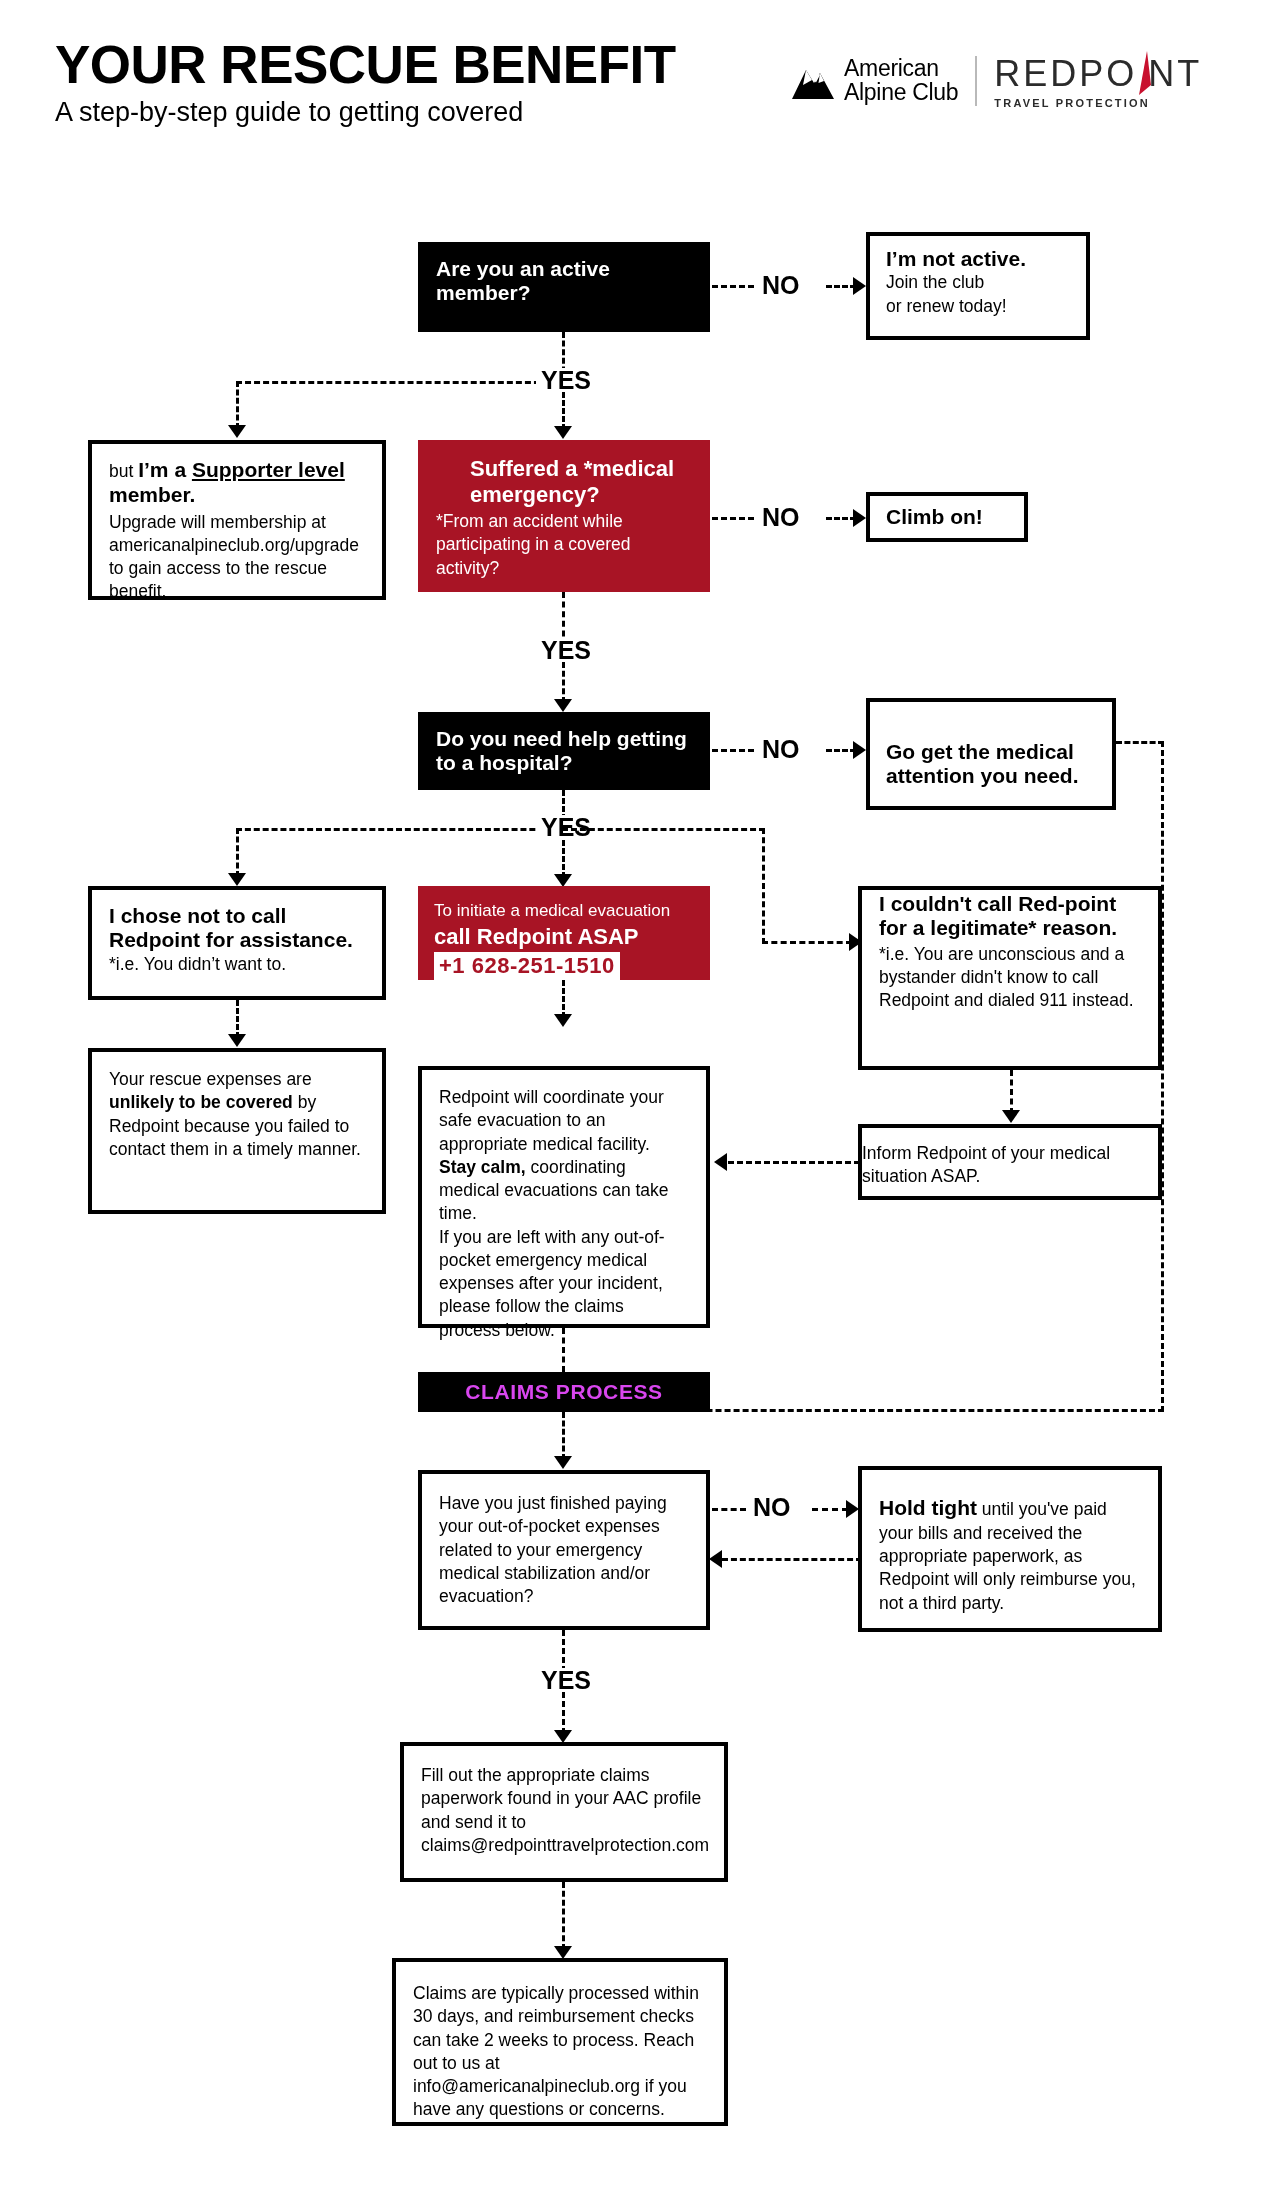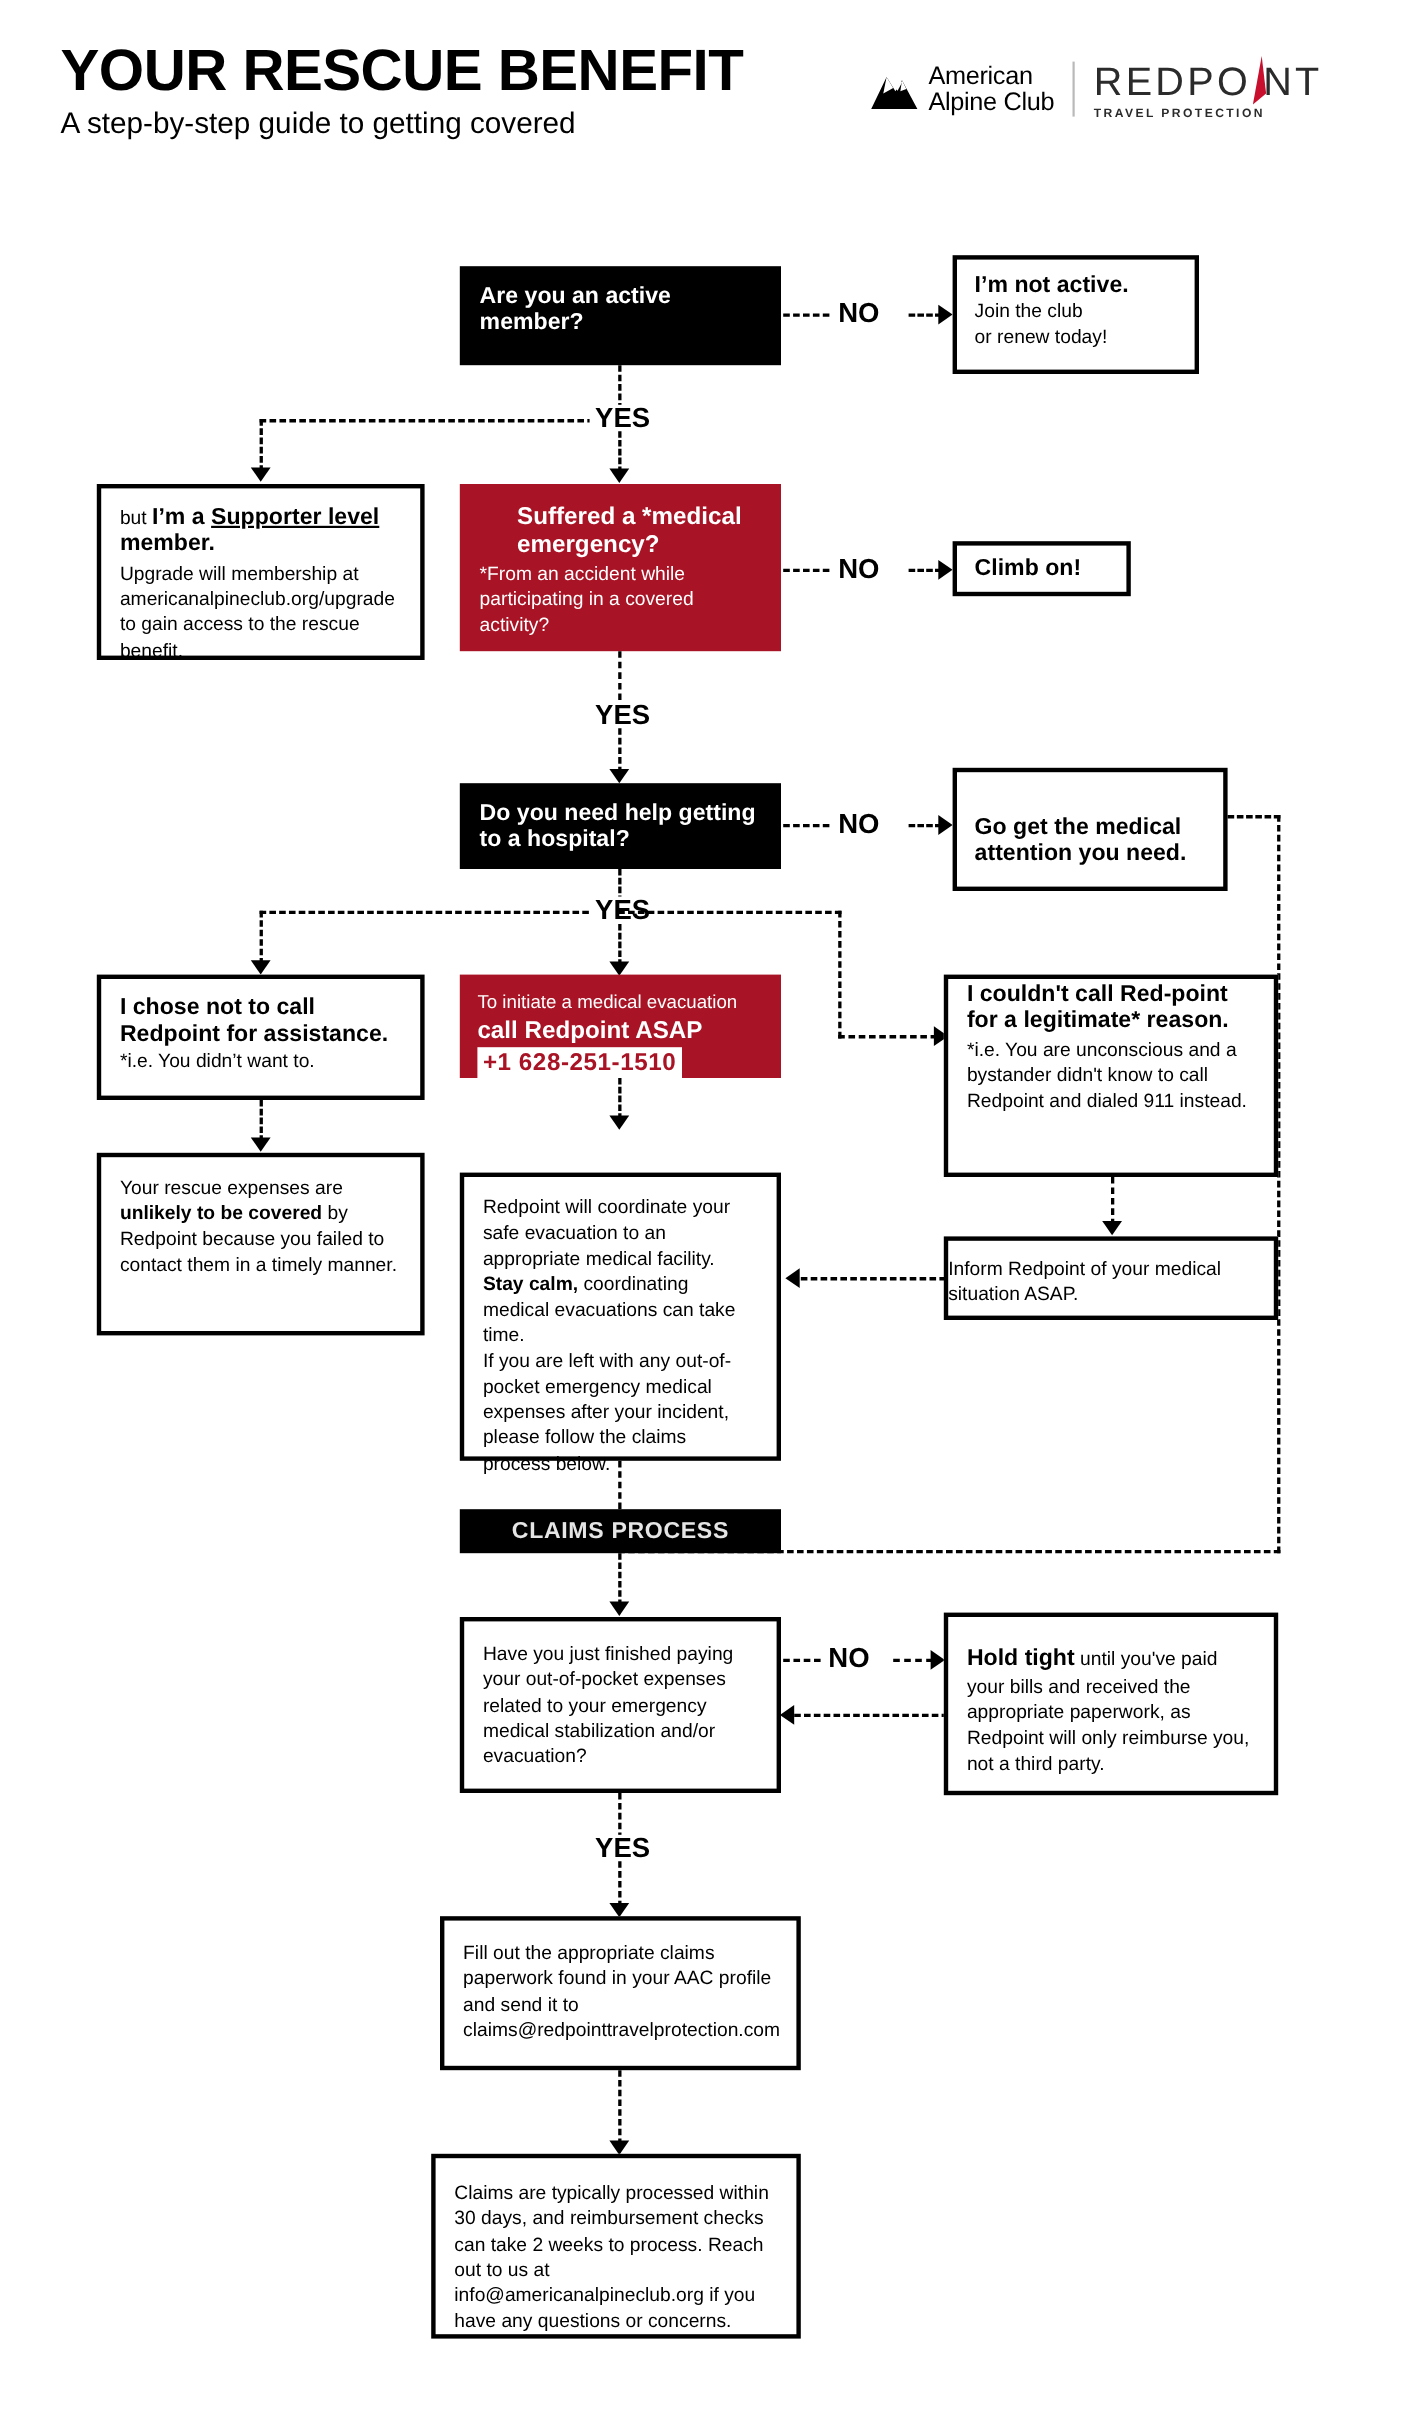--- a/index.html
+++ b/index.html
@@ -65,21 +65,21 @@
   .phone{
     display:inline-block;background:#fff;color:#A81425;
     font-weight:bold;font-size:22px;letter-spacing:0.5px;
     padding:1px 5px;margin-top:2px;
   }
   .red-lead{font-size:17px;line-height:1.3;}
   .red-call{font-size:22px;font-weight:bold;line-height:1.2;margin-top:2px;}
 
   
   #claims-banner{
-    position:absolute;background:#000;color:#e5e5e5;
+    position:absolute;background:#000;color:#d946ef;
     display:flex;align-items:center;justify-content:center;
     font-size:21px;font-weight:bold;letter-spacing:0.6px;
   }
   .vline{position:absolute;border-left:3px dashed #000;}
   .hline{position:absolute;border-top:3px dashed #000;}
   .arrow-d{position:absolute;width:0;height:0;border-left:9px solid transparent;border-right:9px solid transparent;border-top:13px solid #000;}
   .arrow-r{position:absolute;width:0;height:0;border-top:9px solid transparent;border-bottom:9px solid transparent;border-left:13px solid #000;}
   .arrow-l{position:absolute;width:0;height:0;border-top:9px solid transparent;border-bottom:9px solid transparent;border-right:13px solid #000;}
 
   .lbl{

